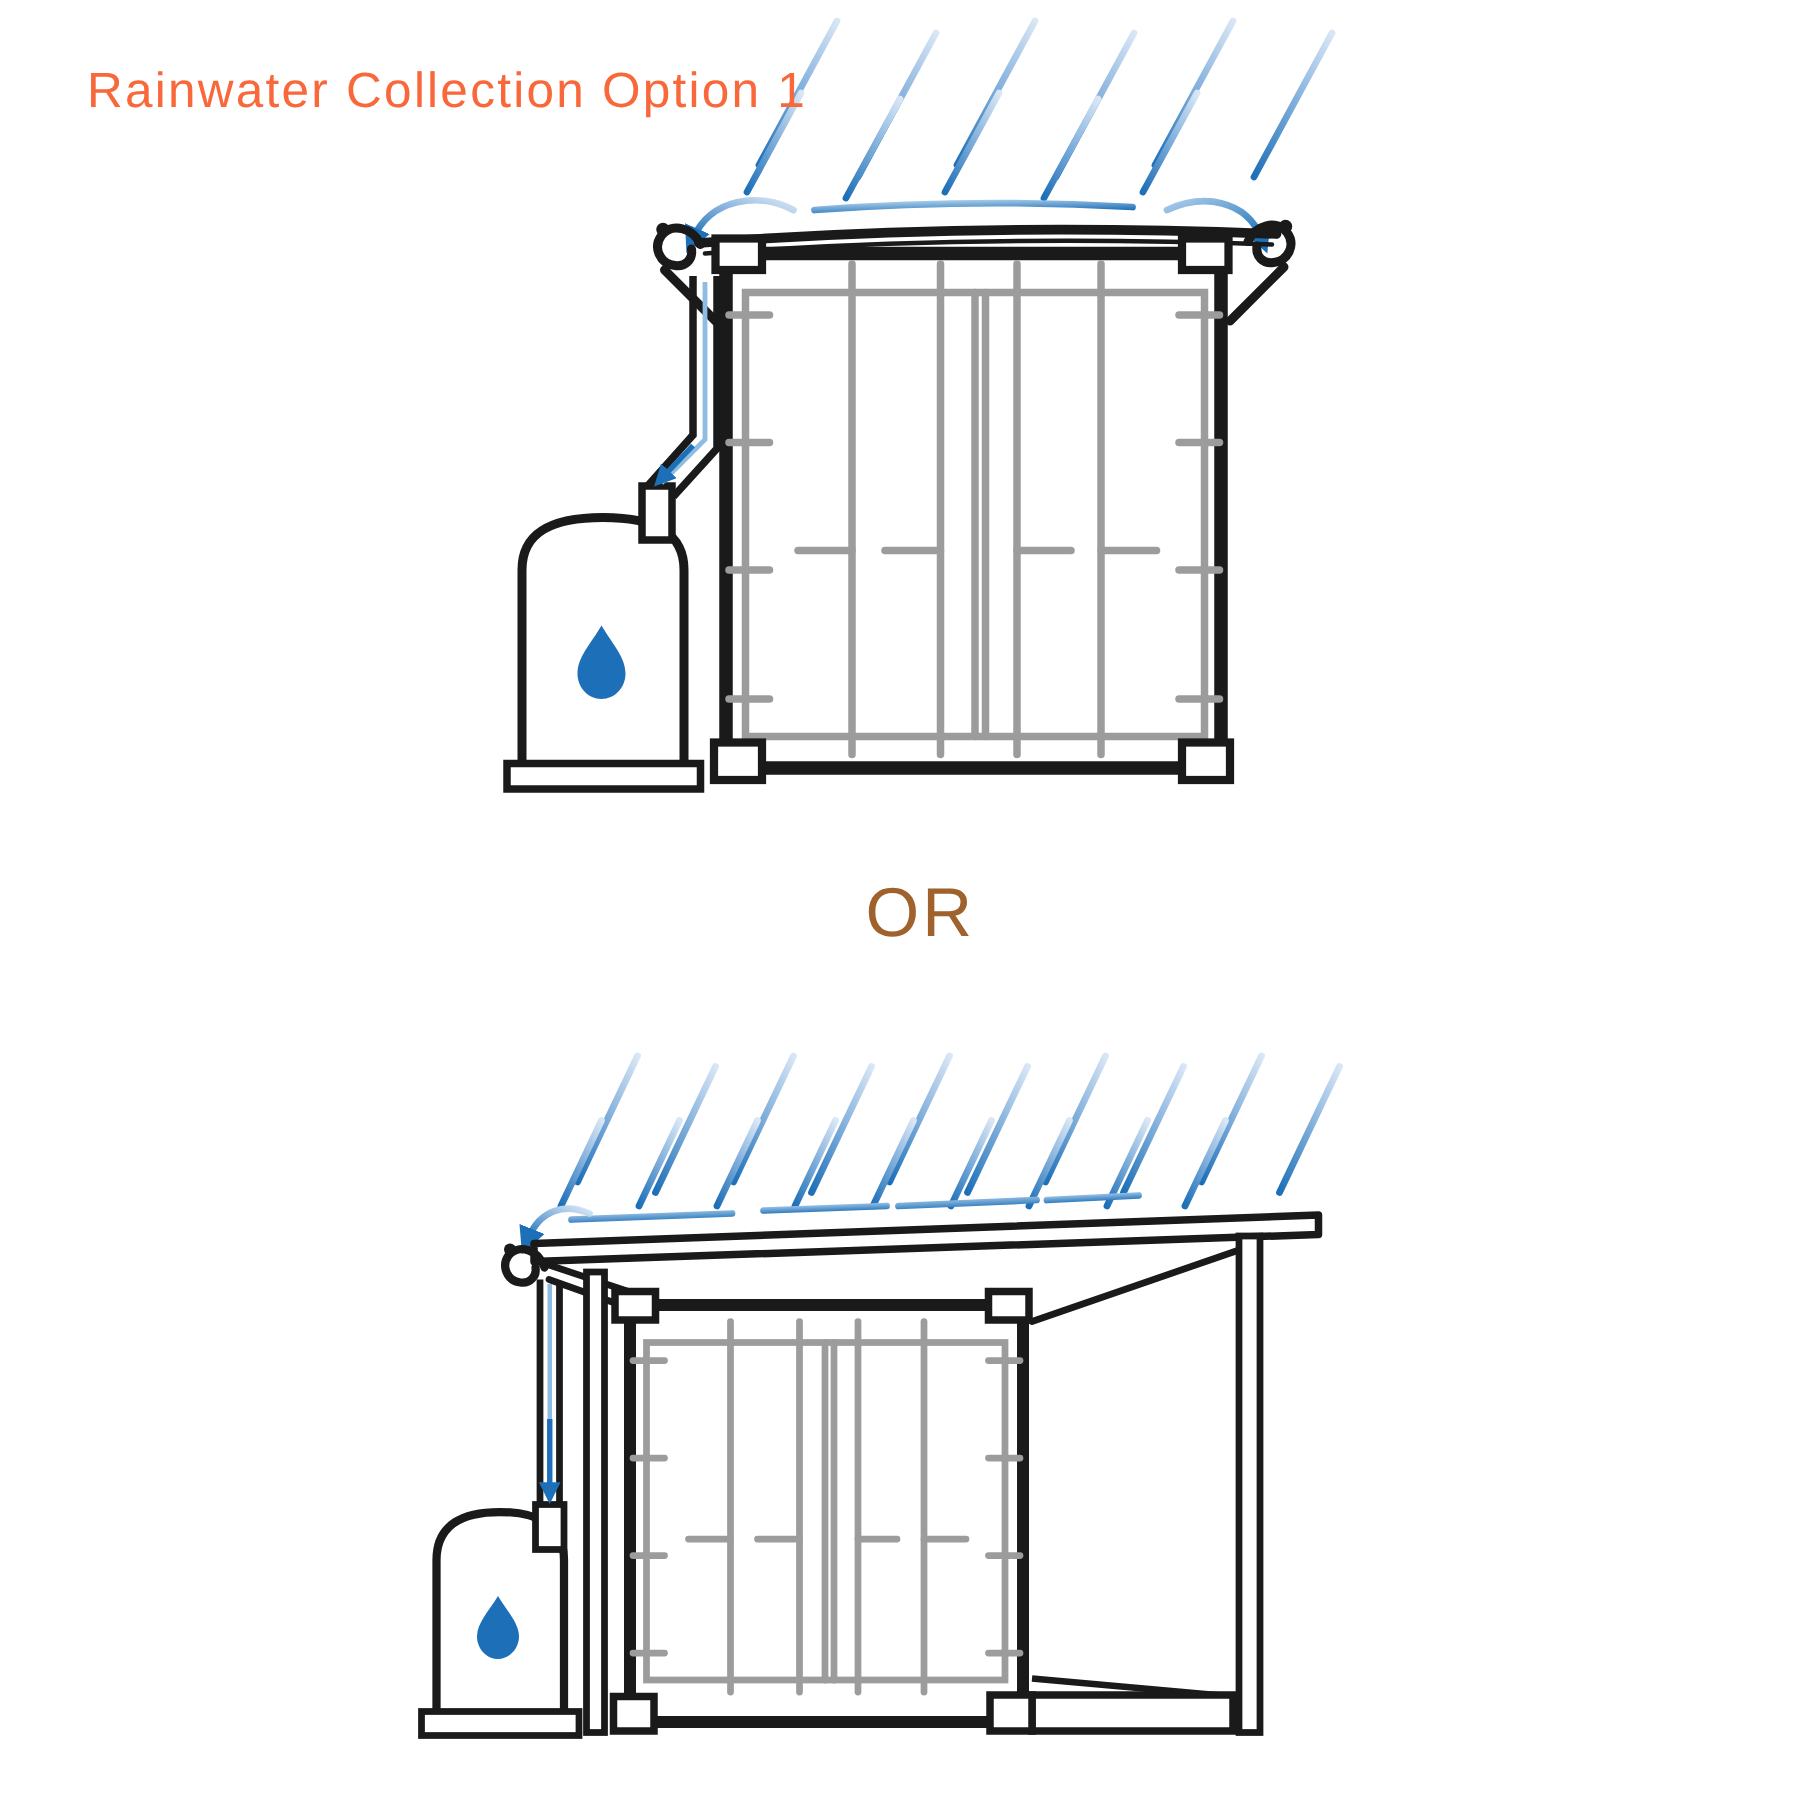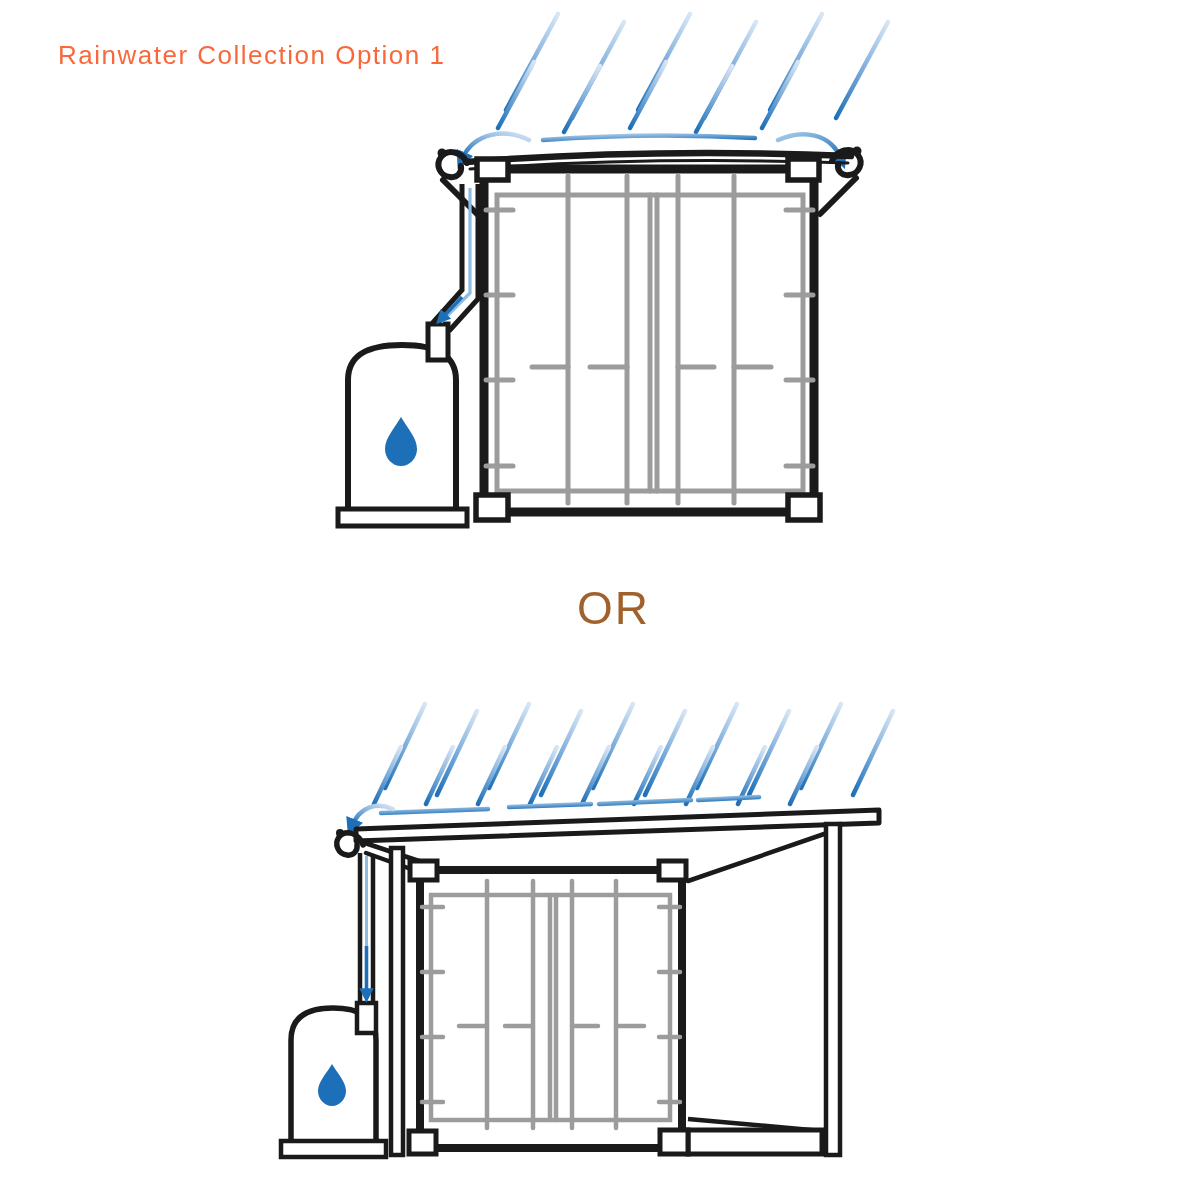--- a/index.html
+++ b/index.html
@@ -10,21 +10,21 @@
     --steel:#9C9C9C;
     --ink:#1A1A1A;
     --bg:#ffffff;
   }
   html,body{margin:0;padding:0;background:#fff;}
   .page{
     position:relative;width:1200px;height:1200px;background:var(--bg);
     font-family:"Liberation Sans", sans-serif;overflow:hidden;
   }
   .title{
-    position:absolute;color:var(--accent);font-size:26px;font-weight:400;
+    position:absolute;color:var(--accent);font-size:33px;font-weight:400;
     letter-spacing:1.5px;line-height:1.2;white-space:nowrap;z-index:3;
   }
   .or-label{
     position:absolute;color:var(--or-brown);font-size:46px;font-weight:400;
     letter-spacing:2px;line-height:1;z-index:3;
   }
   svg.diagram{position:absolute;left:0;top:0;z-index:1;}
   
   .k{stroke:var(--ink);fill:none;}
   .kf{stroke:var(--ink);fill:#fff;}

